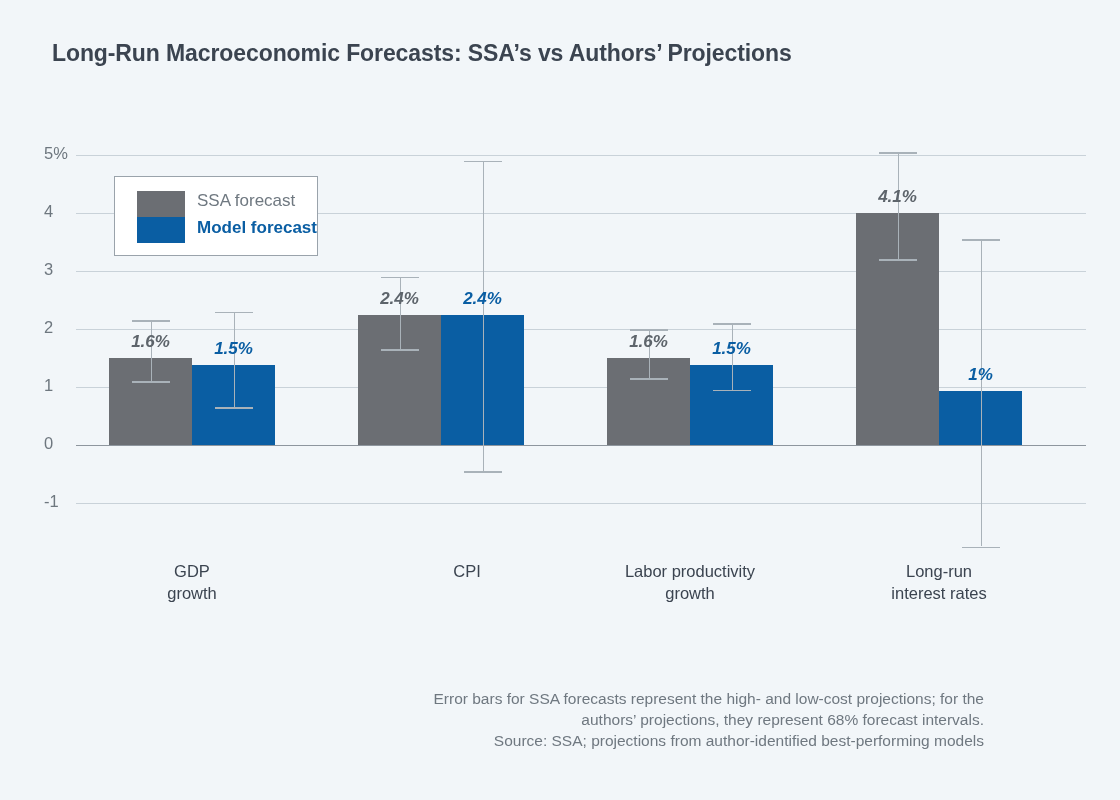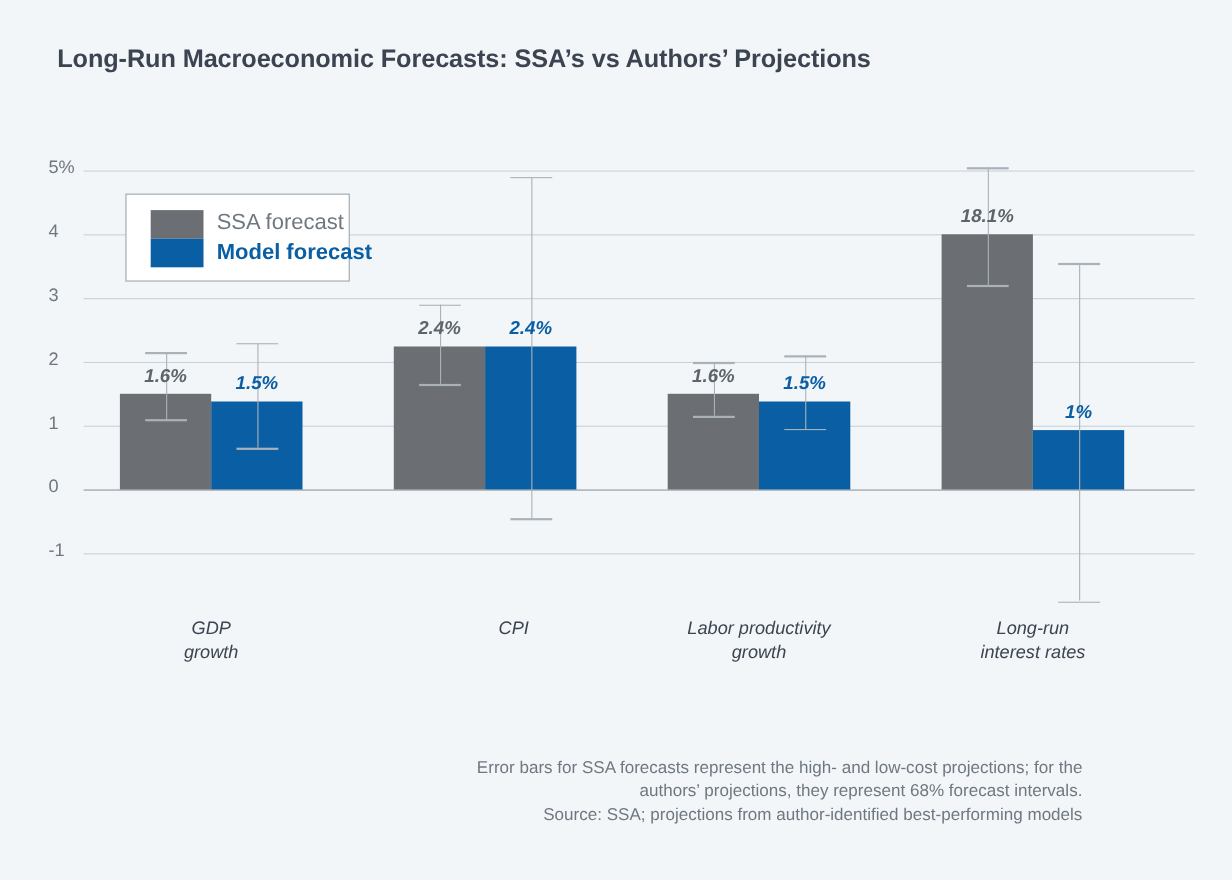--- a/index.html
+++ b/index.html
@@ -114,34 +114,33 @@
     position: absolute;
     left: 0;
     width: 48px;
     height: 26px;
   }
   .legend-swatch.ssa   { top: 0;   background: #6b6e73; }
   .legend-swatch.model { top: 26px; background: #0a5ea3; }
   .legend-label {
     position: absolute;
     left: 82px;
-    font-size: 20px;
+    font-size: 17px;
     white-space: nowrap;
   }
   .legend-label.ssa   { top: 14px; color: #6f7880; }
   .legend-label.model { top: 41px; color: #0a5ea3; font-weight: bold; }
 
   
   .catlabel {
     position: absolute;
     top: 560px;
     width: 240px;
     text-align: center;
     font-size: 16.5px;
-    font-style: italic;
     color: #3b4450;
     line-height: 22px;
     transform: translateX(-50%);
   }
 
   
   .footnote {
     position: absolute;
     right: 48px;
     top: 688px;
@@ -195,21 +194,21 @@
       <div class="vlabel ssa" style="left: 572.5px; top: 182px;">1.6%</div>
       <div class="bar model" style="left: 614px; top: 214.96px; width: 83px; height: 80.04px;"></div>
       <div class="errbar" style="left: 655.5px; top: 173.2px; height: 66.7px;"></div>
       <div class="errcap" style="left: 636.5px; top: 173.2px; width: 38px;"></div>
       <div class="errcap" style="left: 636.5px; top: 239.9px; width: 38px;"></div>
       <div class="vlabel model" style="left: 655.5px; top: 188.96px;">1.5%</div>
       <div class="bar ssa" style="left: 780px; top: 63px; width: 83px; height: 232px;"></div>
       <div class="errbar" style="left: 821.5px; top: 2.1px; height: 107.3px;"></div>
       <div class="errcap" style="left: 802.5px; top: 2.1px; width: 38px;"></div>
       <div class="errcap" style="left: 802.5px; top: 109.4px; width: 38px;"></div>
-      <div class="vlabel ssa" style="left: 821.5px; top: 37px;">18.1%</div>
+      <div class="vlabel ssa" style="left: 821.5px; top: 37px;">4.1%</div>
       <div class="bar model" style="left: 863px; top: 241.06px; width: 83px; height: 53.94px;"></div>
       <div class="errbar" style="left: 904.5px; top: 89.1px; height: 307.4px;"></div>
       <div class="errcap" style="left: 885.5px; top: 89.1px; width: 38px;"></div>
       <div class="errcap" style="left: 885.5px; top: 396.5px; width: 38px;"></div>
       <div class="vlabel model" style="left: 904.5px; top: 215.06px;">1%</div>
     </div>
 
   <div class="legend">
     <div class="legend-swatches">
       <div class="legend-swatch ssa"></div>

